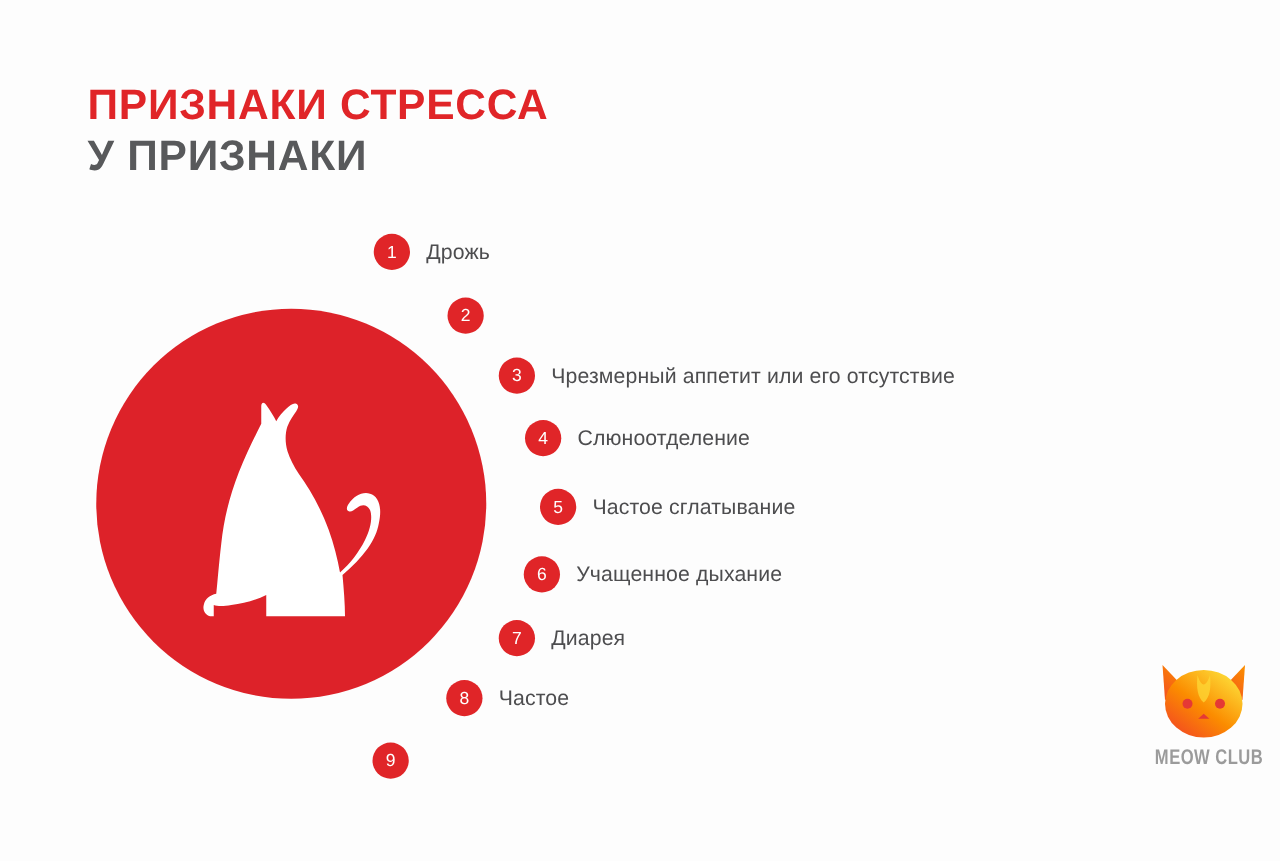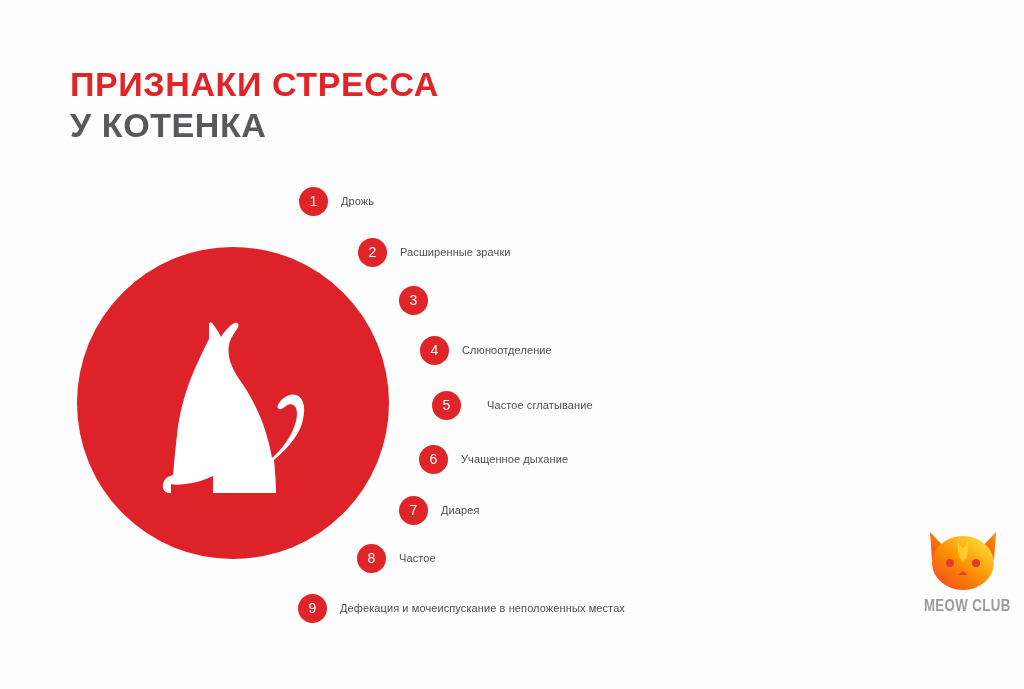--- a/index.html
+++ b/index.html
@@ -85,21 +85,21 @@
     font-size: 14px;
     display: flex;
     align-items: center;
     justify-content: center;
     line-height: 1;
     box-sizing: border-box;
     padding-bottom: 1px;
   }
   .item-label {
     margin-left: 13px;
-    font-size: 11px;
+    font-size: 17px;
     color: #4d4d4f;
     line-height: 1;
     letter-spacing: 0.1px;
   }
 
   
   .logo {
     position: absolute;
     left: 912px;
     top: 530px;
@@ -128,21 +128,21 @@
     white-space: nowrap;
   }
 </style>
 </head>
 <body>
 
 <div id="infographic">
 
   <div class="title-block">
     <div class="title-line1">ПРИЗНАКИ СТРЕССА</div>
-    <div class="title-line2">У КОТЕНКА</div>
+    <div class="title-line2">У ПРИЗНАКИ</div>
   </div>
 
   <div class="circle-badge">
     <svg viewBox="0 0 312 312">
       <path fill="#ffffff" d="
         M 132 78
         L 132 92
         C 126 104, 120 116, 114 131
         C 107 149, 102 168, 100 188
         C 98 205, 97 219, 96 228
@@ -181,55 +181,54 @@
 
   <div class="list">
 
     <div class="list-item" style="left:299px; top:187px;">
       <span class="num-badge">1</span>
       <span class="item-label">Дрожь</span>
     </div>
 
     <div class="list-item" style="left:358px; top:238px;">
       <span class="num-badge">2</span>
-      <span class="item-label">Расширенные зрачки</span>
     </div>
 
     <div class="list-item" style="left:399px; top:286px;">
       <span class="num-badge">3</span>
+      <span class="item-label">Чрезмерный аппетит или его отсутствие</span>
     </div>
 
     <div class="list-item" style="left:420px; top:336px;">
       <span class="num-badge">4</span>
       <span class="item-label">Слюноотделение</span>
     </div>
 
     <div class="list-item" style="left:432px; top:391px;">
       <span class="num-badge">5</span>
-      <span class="item-label" style="margin-left:26px;">Частое сглатывание</span>
+      <span class="item-label" style="margin-left:13px;">Частое сглатывание</span>
     </div>
 
     <div class="list-item" style="left:419px; top:445px;">
       <span class="num-badge">6</span>
       <span class="item-label">Учащенное дыхание</span>
     </div>
 
     <div class="list-item" style="left:399px; top:496px;">
       <span class="num-badge">7</span>
       <span class="item-label">Диарея</span>
     </div>
 
     <div class="list-item" style="left:357px; top:544px;">
       <span class="num-badge">8</span>
       <span class="item-label">Частое</span>
     </div>
 
     <div class="list-item" style="left:298px; top:594px;">
       <span class="num-badge">9</span>
-      <span class="item-label">Дефекация и мочеиспускание в неположенных местах</span>
     </div>
 
   </div>
 
   <div class="logo">
     <svg class="logo-mark" viewBox="0 0 78 62">
       <defs>
         <linearGradient id="catGrad" x1="0.15" y1="0.9" x2="0.85" y2="0.1">
           <stop offset="0%" stop-color="#f4511e"></stop>
           <stop offset="45%" stop-color="#fb8c00"></stop>

